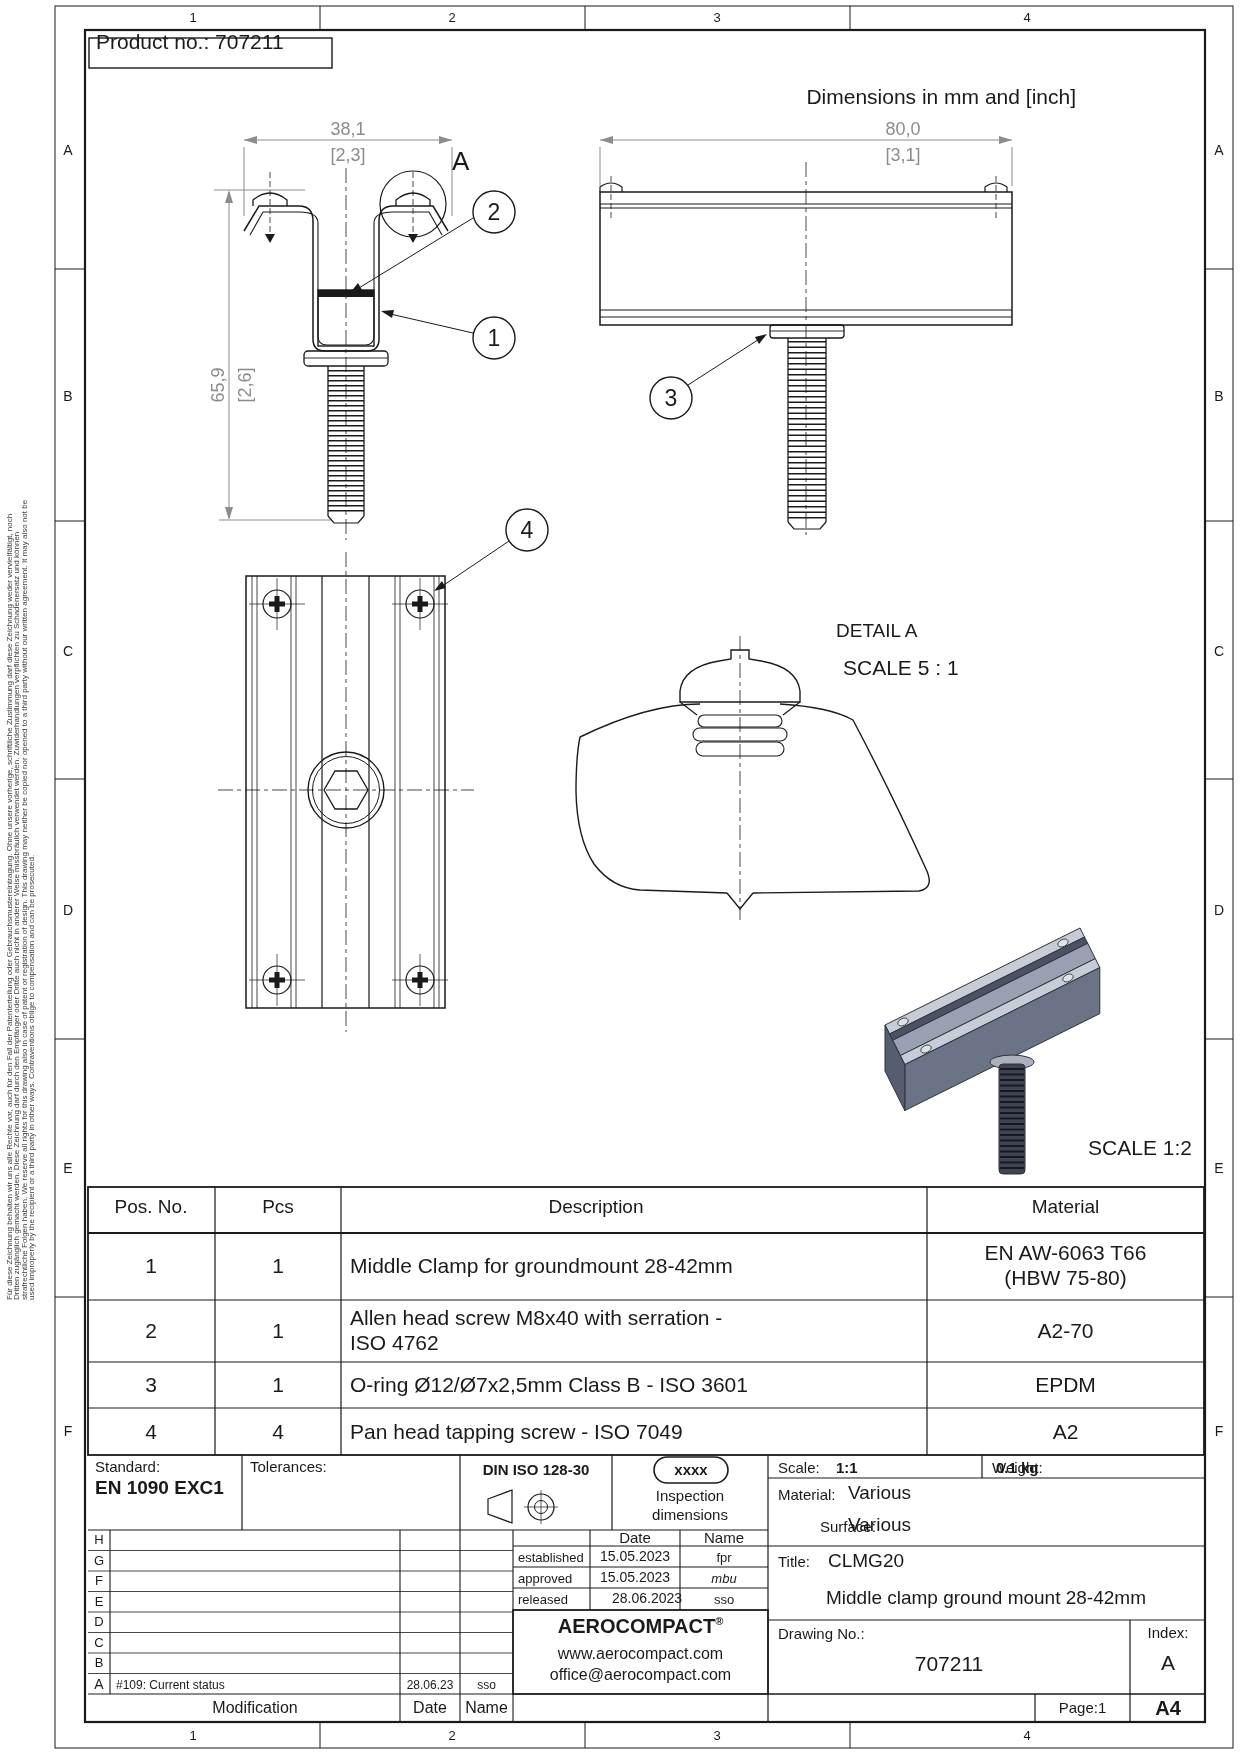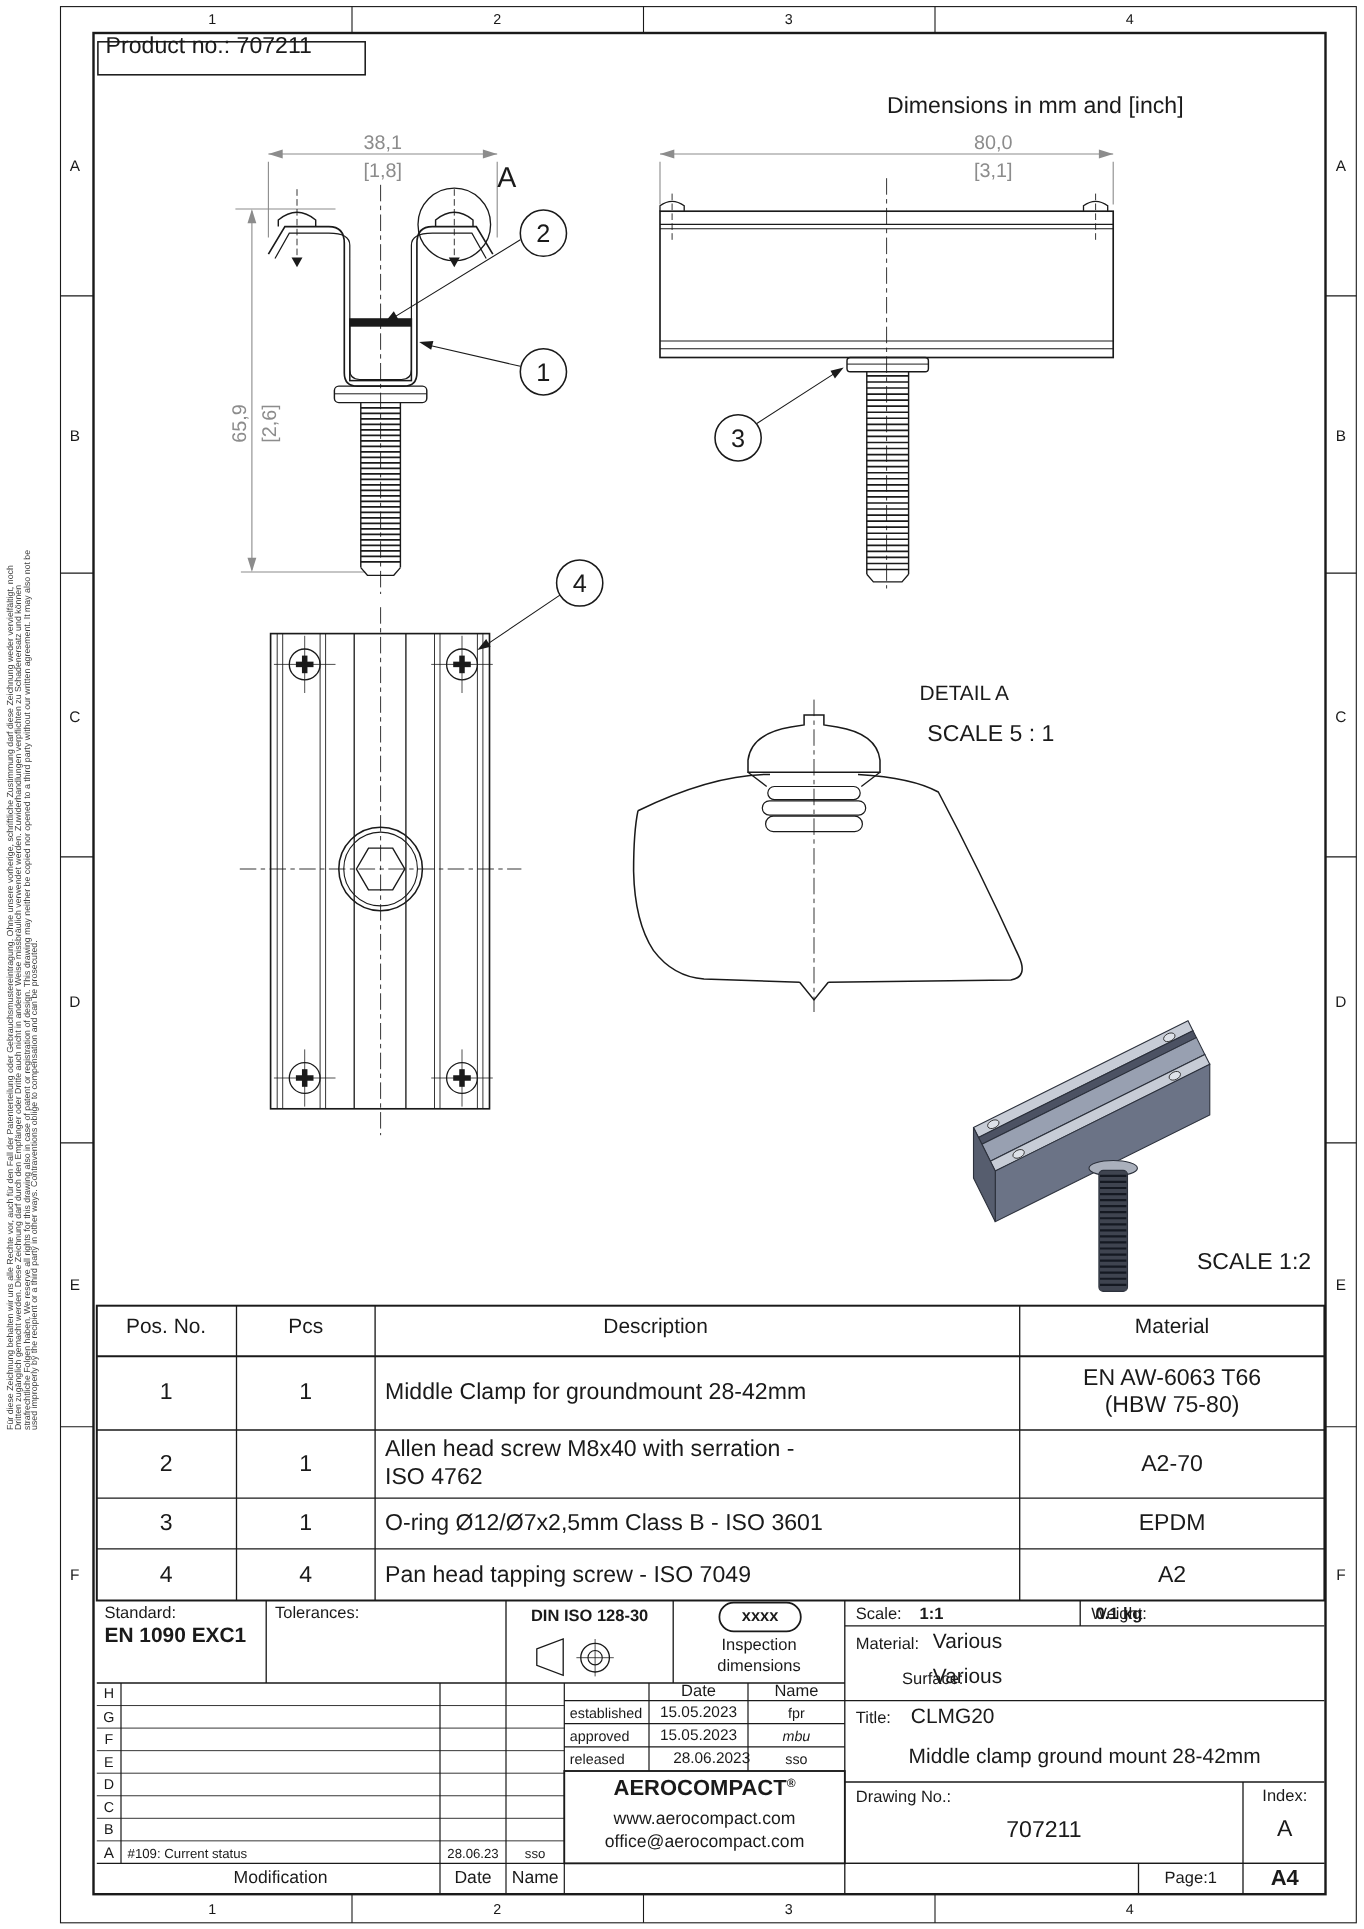--- a/index.html
+++ b/index.html
@@ -205,21 +205,21 @@
 <div class="t s14 c" style="left:1209px;top:388px;width:20px;">B</div>
 <div class="t s14 c" style="left:1209px;top:643px;width:20px;">C</div>
 <div class="t s14 c" style="left:1209px;top:902px;width:20px;">D</div>
 <div class="t s14 c" style="left:1209px;top:1160px;width:20px;">E</div>
 <div class="t s14 c" style="left:1209px;top:1423px;width:20px;">F</div>
 
 <div class="t s21" style="left:96px;top:30px;">Product no.: 707211</div>
 <div class="t s21 r" style="left:770px;top:42px;width:306px;margin-top:43px;">Dimensions in mm and [inch]</div>
 
 <div class="t s18 dim c" style="left:318px;top:119px;width:60px;">38,1</div>
-<div class="t s18 dim c" style="left:318px;top:145px;width:60px;">[1,8]</div>
+<div class="t s18 dim c" style="left:318px;top:145px;width:60px;">[2,3]</div>
 <div class="t s18 dim rot" style="left:218px;top:385px;">65,9</div>
 <div class="t s18 dim rot" style="left:245px;top:385px;">[2,6]</div>
 <div class="t s18 dim c" style="left:873px;top:119px;width:60px;">80,0</div>
 <div class="t s18 dim c" style="left:873px;top:145px;width:60px;">[3,1]</div>
 <div class="t s26" style="left:452px;top:146px;">A</div>
 
 <div class="t callout" style="left:473px;top:317px;">1</div>
 <div class="t callout" style="left:473px;top:191px;">2</div>
 <div class="t callout" style="left:650px;top:377px;">3</div>
 <div class="t callout" style="left:506px;top:509px;">4</div>

